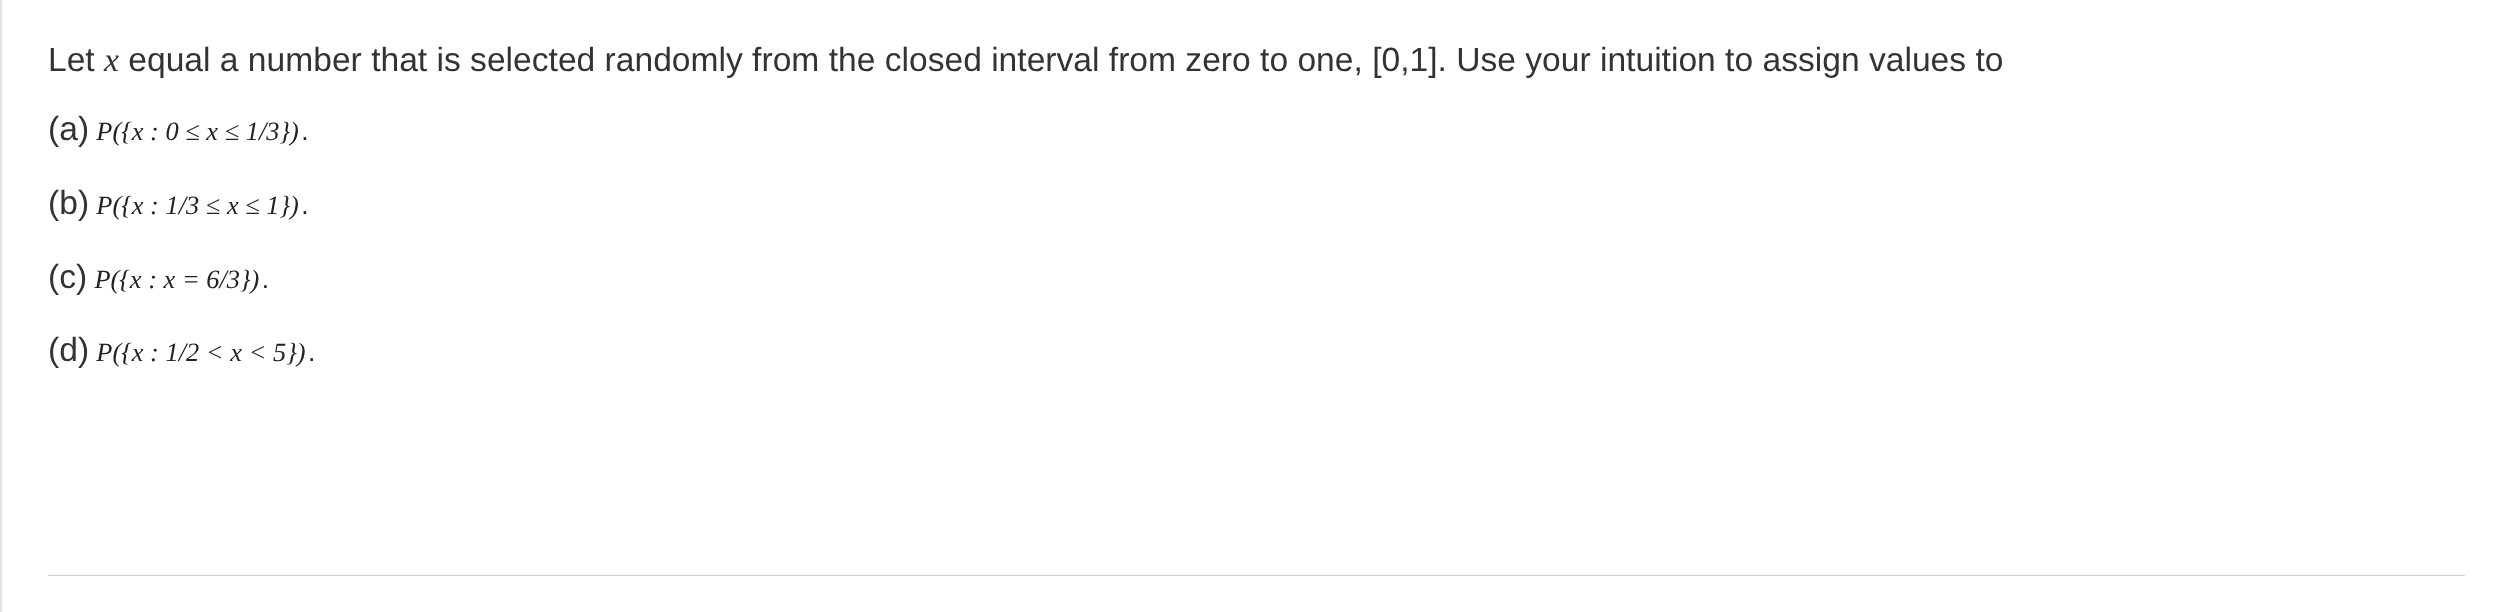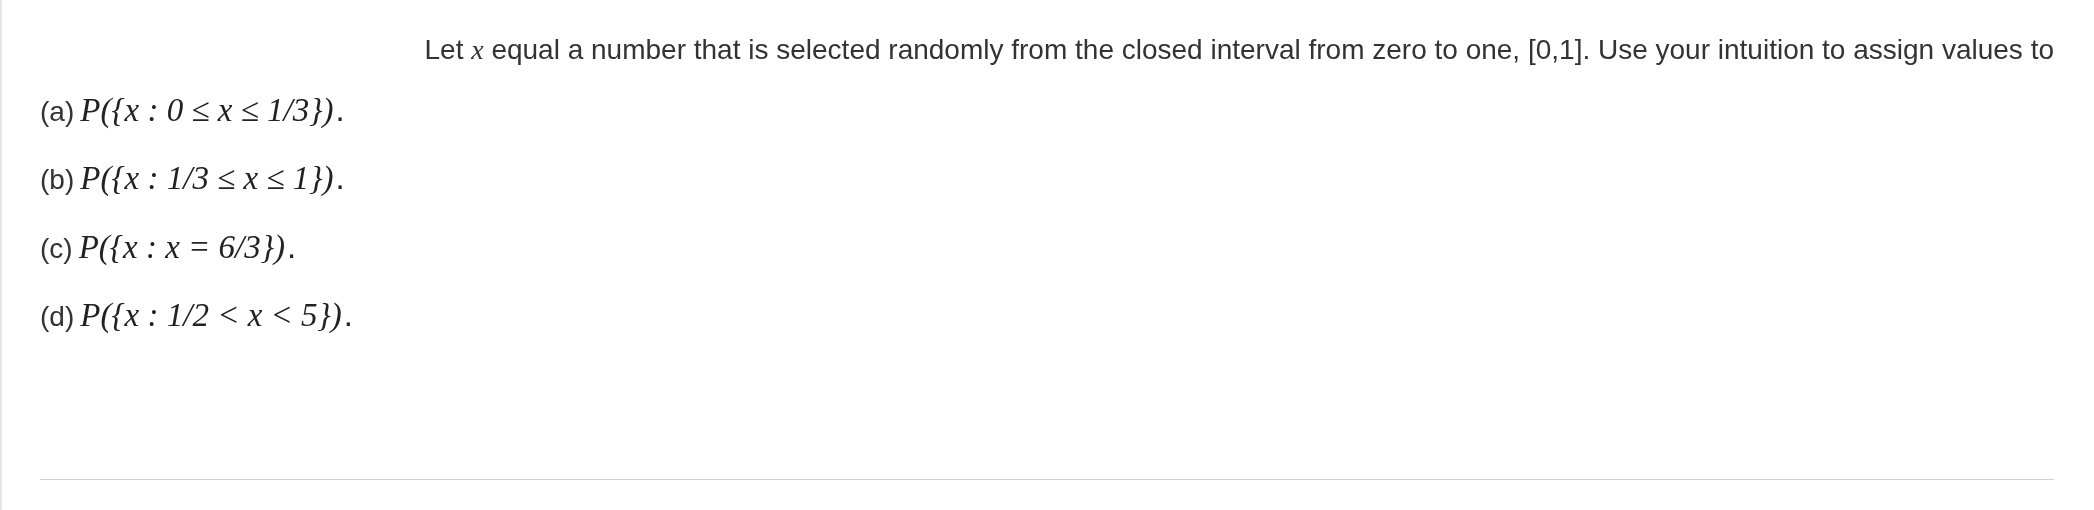--- a/index.html
+++ b/index.html
@@ -21,42 +21,41 @@
       top: 0;
       bottom: 0;
       width: 2px;
       background: #e5e5e5;
     }
     .intro {
       font-size: 28px;
       color: #333333;
       margin-bottom: 18px;
       line-height: 1.4;
-      text-align: right;
     }
     .intro .var {
       font-style: italic;
       font-family: 'Times New Roman', Times, serif;
     }
     .item {
       font-size: 28px;
       color: #333333;
       margin-bottom: 22px;
       display: flex;
       align-items: baseline;
       line-height: 1.4;
     }
     .item-label {
       font-family: Arial, Helvetica, sans-serif;
       margin-right: 6px;
     }
     .math {
       font-family: 'Times New Roman', Times, serif;
       font-style: italic;
-      font-size: 33px;
+      font-size: 22px;
       color: #222222;
     }
     .period {
       font-family: Arial, Helvetica, sans-serif;
       font-style: normal;
       margin-left: 2px;
     }
     .hrule {
       position: absolute;
       bottom: 30px;

